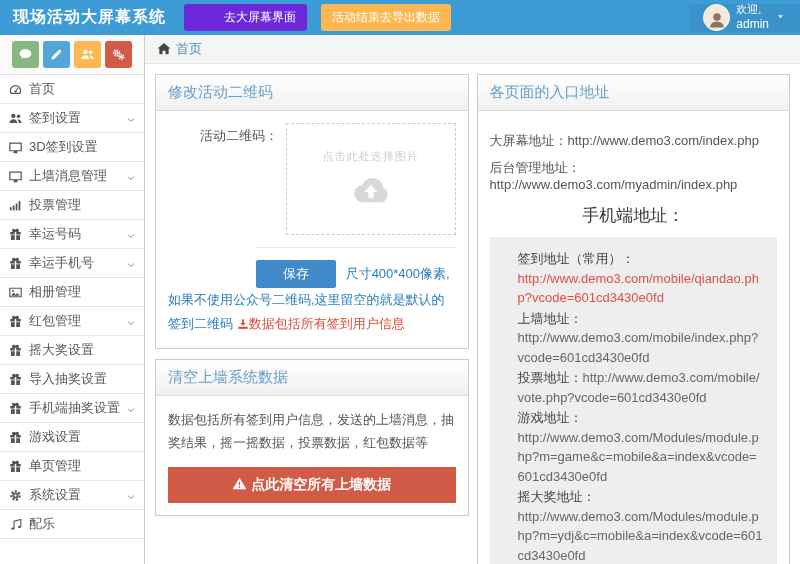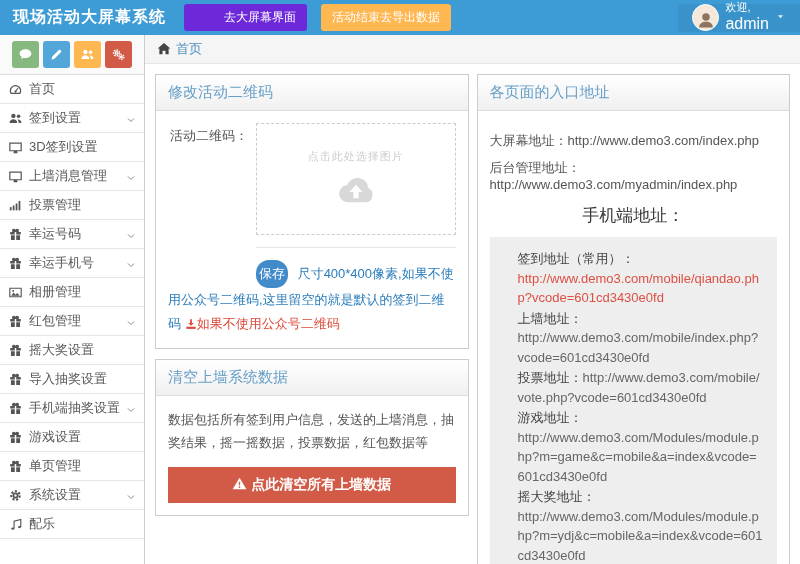--- a/index.html
+++ b/index.html
@@ -11,21 +11,21 @@
   
   .navbar { height: 35px; background: #3d9bd5; display: flex; align-items: center; padding: 0 0 0 13px; position: relative; }
   .brand { color: #fff; font-size: 16px; font-weight: bold; letter-spacing: 1px; margin-right: 18px; white-space: nowrap; }
   .nav-btn { border: none; color: #fff; font-size: 12px; padding: 5px 11px; border-radius: 3px; margin-right: 14px; cursor: pointer; font-family: inherit; }
   .nav-btn.danger { background: #6d28d9; padding-left: 40px; }
   .nav-btn.warning { background: #ffb752; }
   .user-menu { margin-left: auto; height: 28px; display: flex; align-items: center; gap: 6px; padding: 0 14px; background: rgba(0,0,0,0.05); cursor: pointer; }
   .avatar { width: 27px; height: 27px; border-radius: 50%; background: #f3e8da; border: 1px solid #fff; display: inline-flex; align-items: center; justify-content: center; color: #8d7460; overflow: hidden; }
   .avatar svg { width: 20px; height: 20px; margin-top: 4px; }
   .user-text { color: #fff; font-size: 11px; line-height: 1.25; }
-  .user-text .uname { font-size: 16px; }
+  .user-text .uname { font-size: 12px; }
   .caret { color: #e8f2fa; }
   .caret svg { width: 11px; height: 11px; }
 
   
   .layout { display: flex; height: 529px; }
   .sidebar { width: 145px; background: #fff; border-right: 1px solid #ccc; flex: none; }
   .shortcuts { display: flex; justify-content: center; gap: 4px; padding: 6px 4px; background: #fafafa; border-bottom: 1px solid #ddd; }
   .shortcut-btn { width: 27px; height: 27px; border: none; border-radius: 3px; color: #fff; display: inline-flex; align-items: center; justify-content: center; cursor: pointer; }
   .shortcut-btn .ic { width: 13px; height: 13px; }
   .nav-list { list-style: none; }
@@ -43,28 +43,28 @@
   .breadcrumb .home-ic { color: #444; display: inline-flex; }
   .breadcrumb a { color: #4c8fbd; text-decoration: none; font-size: 13px; cursor: pointer; }
   .content { flex: 1; display: flex; gap: 8px; padding: 10px; overflow: hidden; align-items: flex-start; }
   .col { width: 50%; display: flex; flex-direction: column; gap: 10px; }
 
   .panel { border: 1px solid #ccc; background: #fff; }
   .panel-hd { background: linear-gradient(#ffffff, #f0f0f0); border-bottom: 1px solid #ddd; padding: 8px 12px; color: #669fc7; font-size: 15px; }
   .panel-bd { padding: 12px; }
 
   
-  .form-row { display: flex; }
+  .form-row { display: flex; margin-left: 30px; }
   .form-label { width: 88px; flex: none; text-align: right; padding: 4px 8px 0 0; color: #555; }
   .upload-box { flex: 1; height: 112px; border: 1px dashed #ccc; display: flex; flex-direction: column; align-items: center; justify-content: center; gap: 8px; cursor: pointer; }
   .upload-ph { color: #ccc; font-size: 11px; letter-spacing: 1px; }
   .upload-box svg { width: 52px; height: 38px; color: #d8d8d8; }
   .form-divider { border-top: 1px solid #e6e6e6; margin: 12px 0 0 88px; }
   .save-row { padding-top: 12px; text-indent: 88px; line-height: 1.85; color: #2b7dbc; }
-  .btn-save { background: #428bca; color: #fff; border: none; border-radius: 13px; padding: 5px 3px; font-size: 13px; margin-right: 6px; cursor: pointer; font-family: inherit; }
+  .btn-save { background: #428bca; color: #fff; border: none; border-radius: 2px; padding: 5px 27px; font-size: 13px; margin-right: 6px; cursor: pointer; font-family: inherit; }
   .red-link { color: #dd4b39; cursor: pointer; }
   .red-link .ic { width: 12px; height: 12px; }
 
   
   .clear-desc { color: #555; line-height: 1.8; margin-bottom: 12px; }
   .btn-clear { display: block; width: 100%; background: #d15b47; color: #fff; border: none; padding: 9px 0; font-size: 14px; font-weight: bold; cursor: pointer; font-family: inherit; }
   .btn-clear .ic { width: 15px; height: 15px; margin-right: 4px; }
 
   
   .addr-row { margin: 9px 0; color: #555; }
@@ -360,21 +360,21 @@
                   </svg>
               </div>
             </div>
             <div class="form-divider"></div>
             <p class="save-row">
               <button class="btn-save">保存</button>
               <span>尺寸400*400像素,如果不使用公众号二维码,这里留空的就是默认的签到二维码</span>
               <span class="red-link"><svg class="ic" viewBox="0 0 16 16" fill="currentColor">
                     <path d="M6.8 1.5h2.4v5h2.6L8 10.4 4.2 6.5h2.6z"></path>
                     <path d="M1.8 11.6h12.4v2.9H1.8z"></path>
-                  </svg><span>如果不使用公众号二维码</span></span>
+                  </svg><span>数据包括所有签到用户信息</span></span>
             </p>
           </div>
         </section>
 
         <section class="panel">
           <div class="panel-hd">清空上墙系统数据</div>
           <div class="panel-bd">
             <p class="clear-desc">数据包括所有签到用户信息，发送的上墙消息，抽奖结果，摇一摇数据，投票数据，红包数据等</p>
             <button class="btn-clear"><svg class="ic" viewBox="0 0 16 16" fill="#fff">
                   <path d="M8 1.8l7.3 12.4H.7z"></path>

